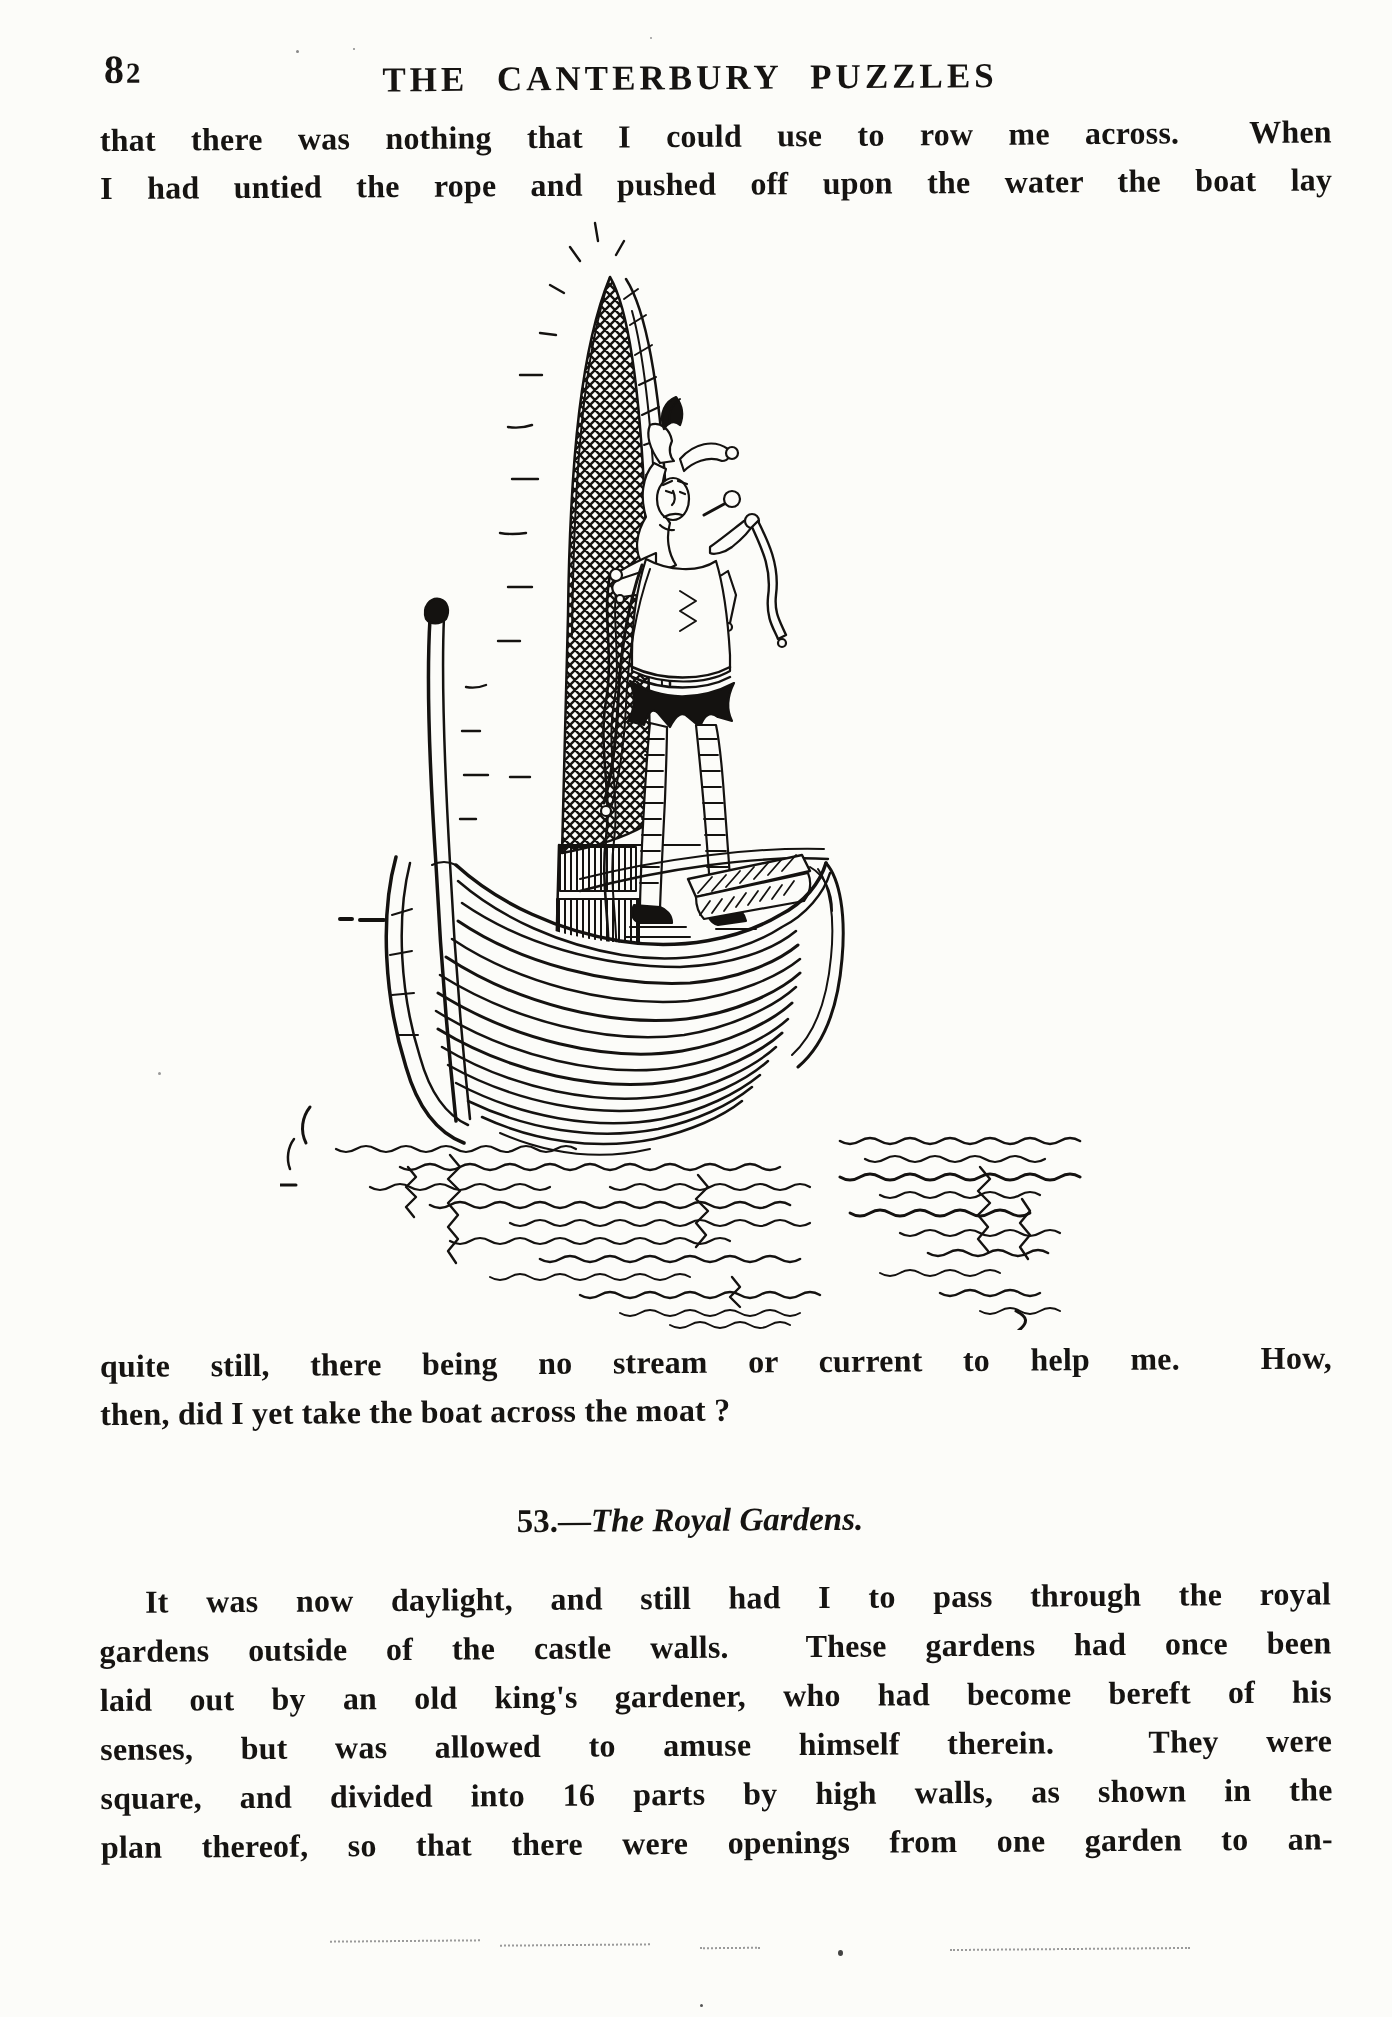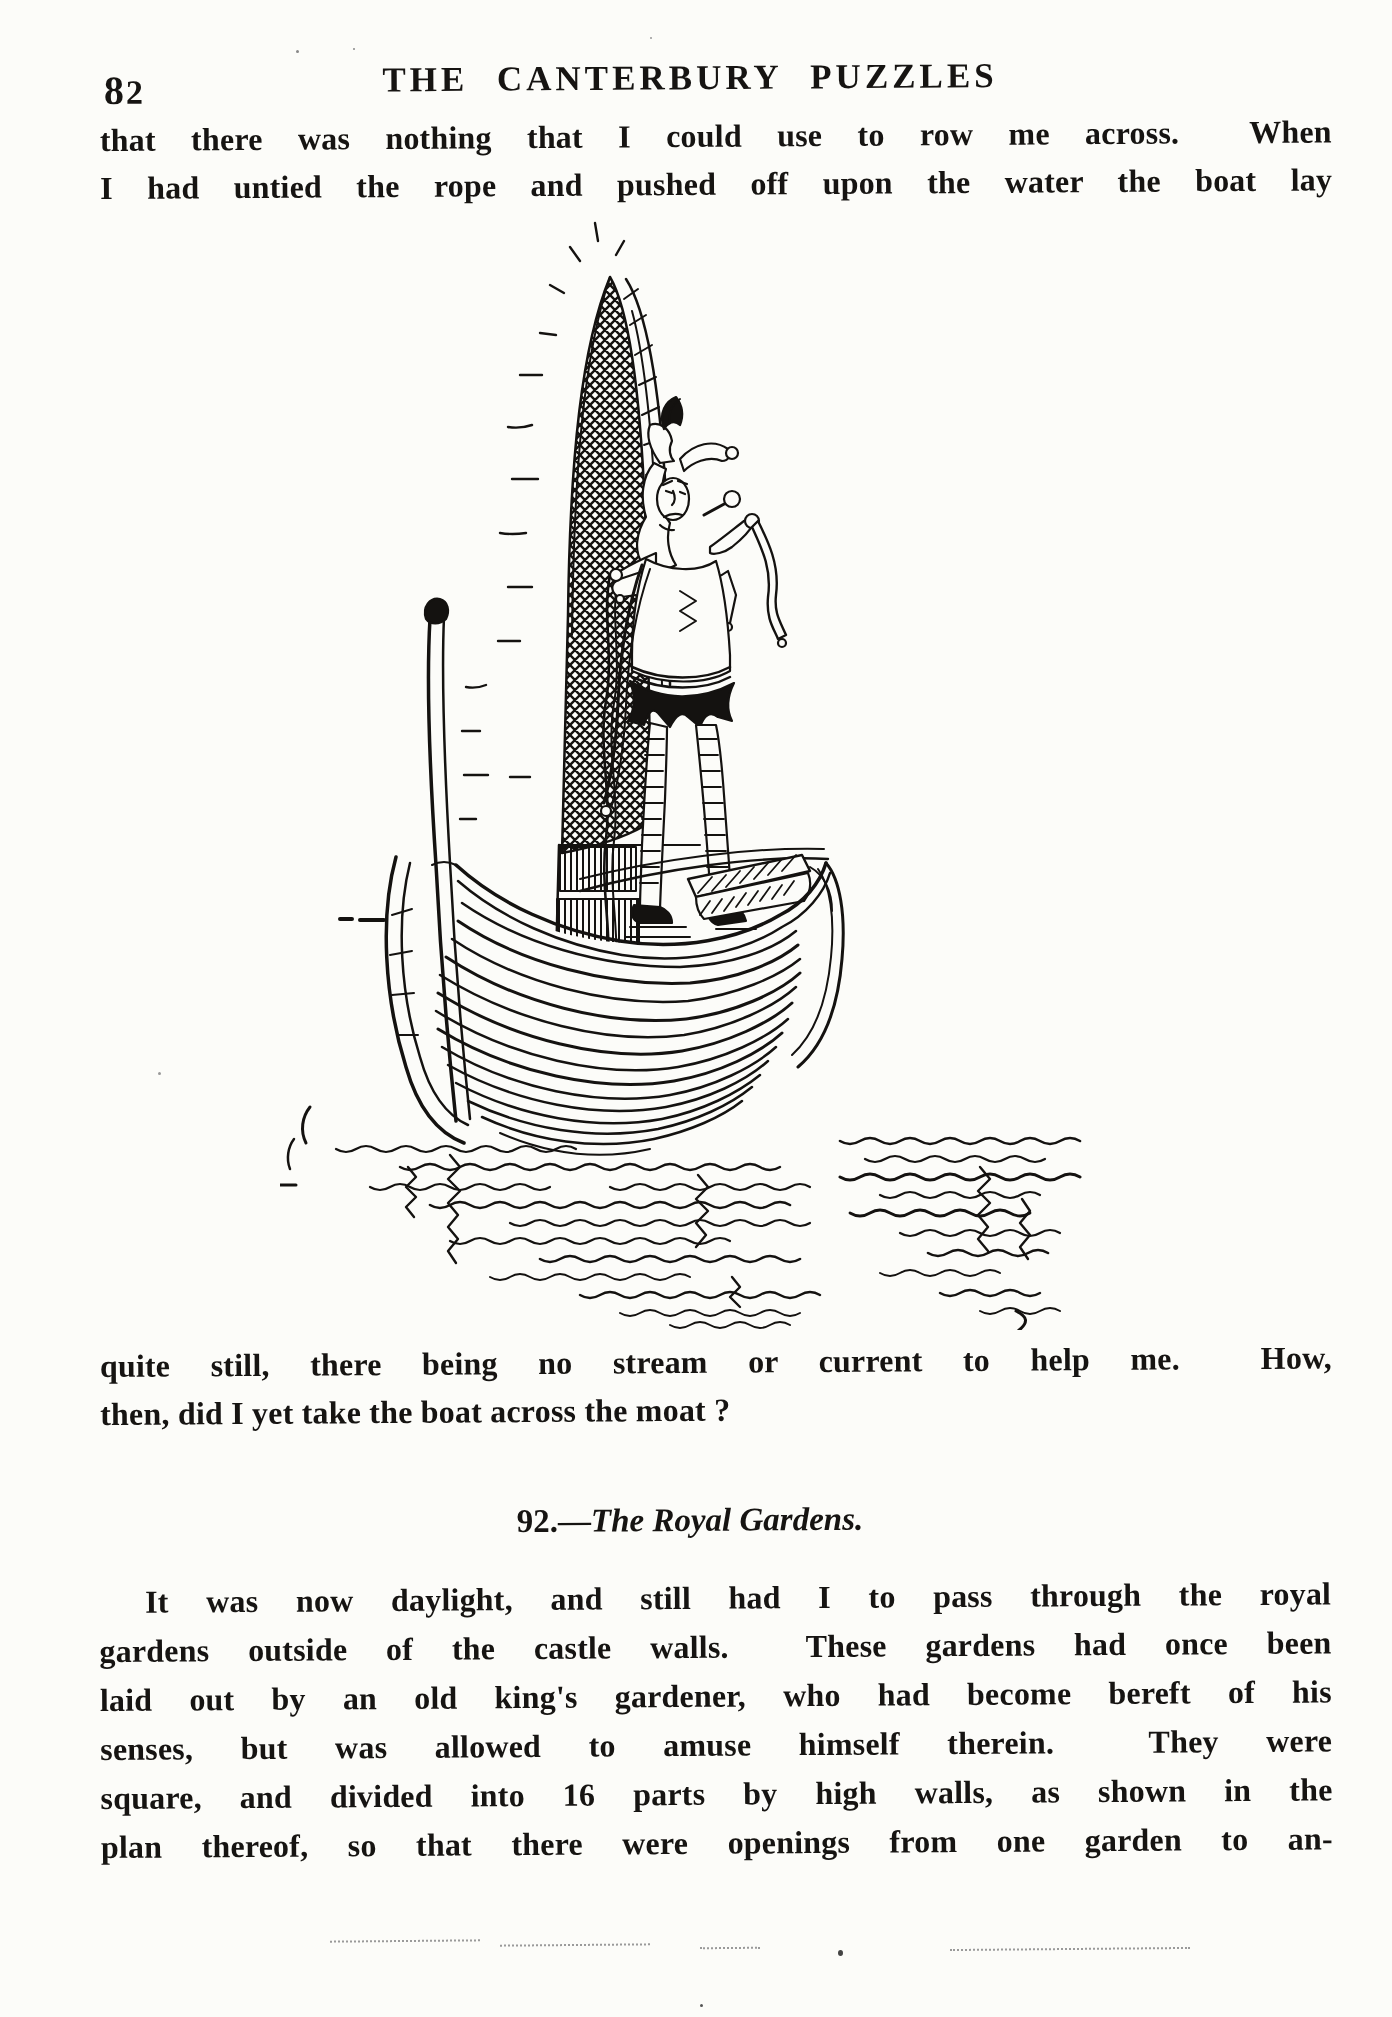--- a/index.html
+++ b/index.html
@@ -1,20 +1,20 @@
 <!DOCTYPE html>
 <html><head>
 <meta charset="utf-8">
 <style>
   html,body{margin:0;padding:0;background:#e8e8e4;}
   .page{position:relative;width:1392px;height:2017px;background:#fcfcf9;overflow:hidden;
         font-family:"Liberation Serif","DejaVu Serif",serif;color:#161412;}
   .abs{position:absolute;}
   .tilt{transform:rotate(-0.4deg);transform-origin:0 50%;}
-  .pagenum{left:104px;top:67px;font-size:34px;font-weight:bold;letter-spacing:2px;}
+  .pagenum{left:104px;top:46px;font-size:29px;font-weight:bold;letter-spacing:2px;}
   .pagenum::first-letter{font-size:40px;}
   .runhead{left:150px;top:62px;width:1080px;text-align:center;font-size:35px;font-weight:bold;
            letter-spacing:4px;word-spacing:16px;}
   .col{left:100px;width:1232px;}
   .para{font-size:32px;font-weight:bold;letter-spacing:0.2px;line-height:48px;}
   .p3{line-height:49px;}
   .jline{text-align:justify;text-align-last:justify;white-space:pre-wrap;}
   .nline{text-align:left;white-space:pre-wrap;}
   .indent{padding-left:46px;}
   .heading{left:100px;top:1506px;width:1180px;text-align:center;font-size:33px;font-weight:bold;}
@@ -260,21 +260,21 @@
       </g>
       <path d="M736,1096 q18,8 2,20 q-14,10 6,20" stroke-width="3"></path>
     </g>
   </svg>
 
   <div class="abs tilt col para" style="top:1342px">
     <div class="jline">quite still, there being no stream or current to help me.  How,</div>
     <div class="nline">then, did I yet take the boat across the moat ?</div>
   </div>
 
-  <div class="abs tilt heading"><span>92.</span><span>—</span><span class="it">The Royal Gardens.</span></div>
+  <div class="abs tilt heading"><span>53.</span><span>—</span><span class="it">The Royal Gardens.</span></div>
 
   <div class="abs tilt col para p3" style="top:1578px">
     <div class="jline indent">It was now daylight, and still had I to pass through the royal</div>
     <div class="jline">gardens outside of the castle walls.  These gardens had once been</div>
     <div class="jline">laid out by an old king's gardener, who had become bereft of his</div>
     <div class="jline">senses, but was allowed to amuse himself therein.  They were</div>
     <div class="jline">square, and divided into 16 parts by high walls, as shown in the</div>
     <div class="jline">plan thereof, so that there were openings from one garden to an-</div>
   </div>
 

